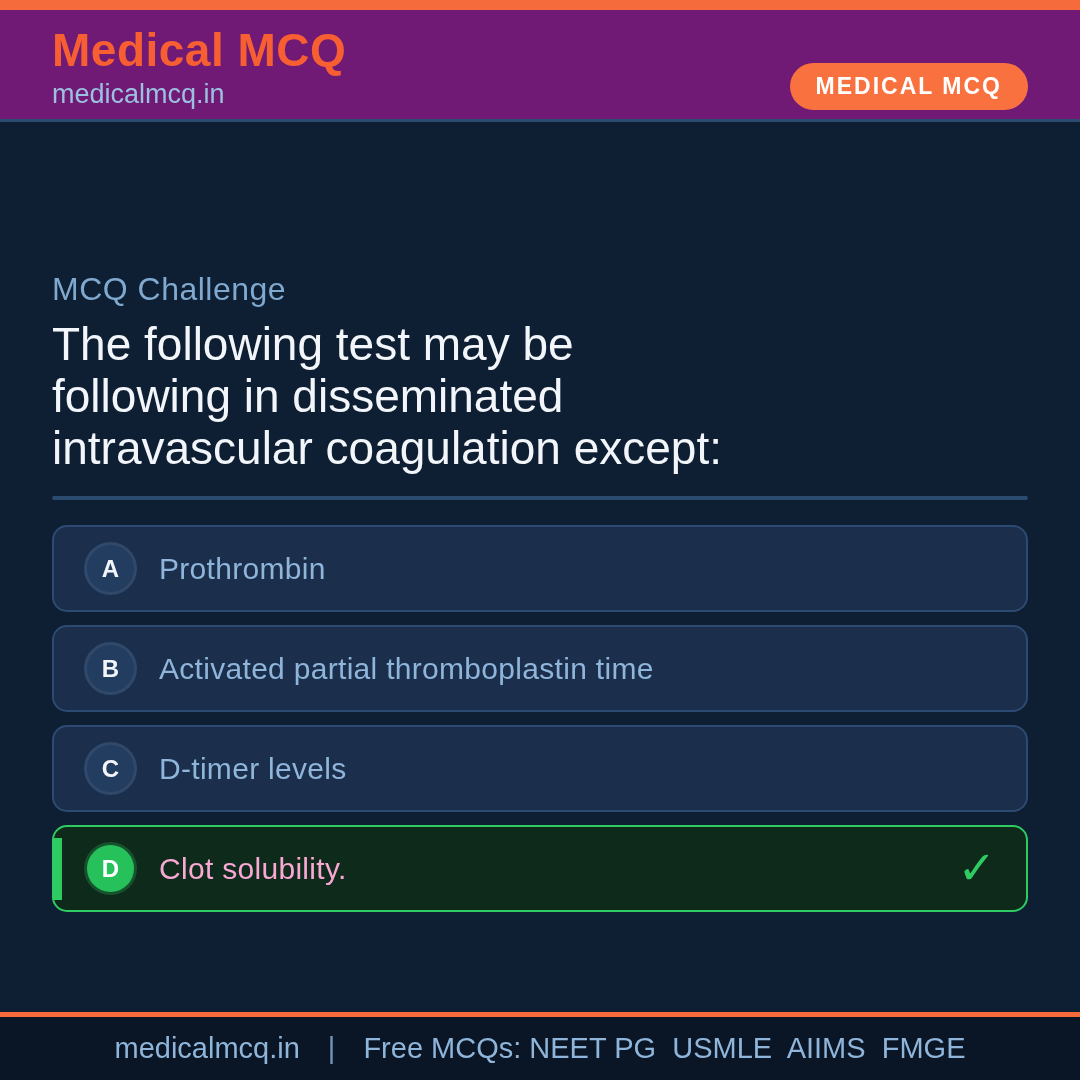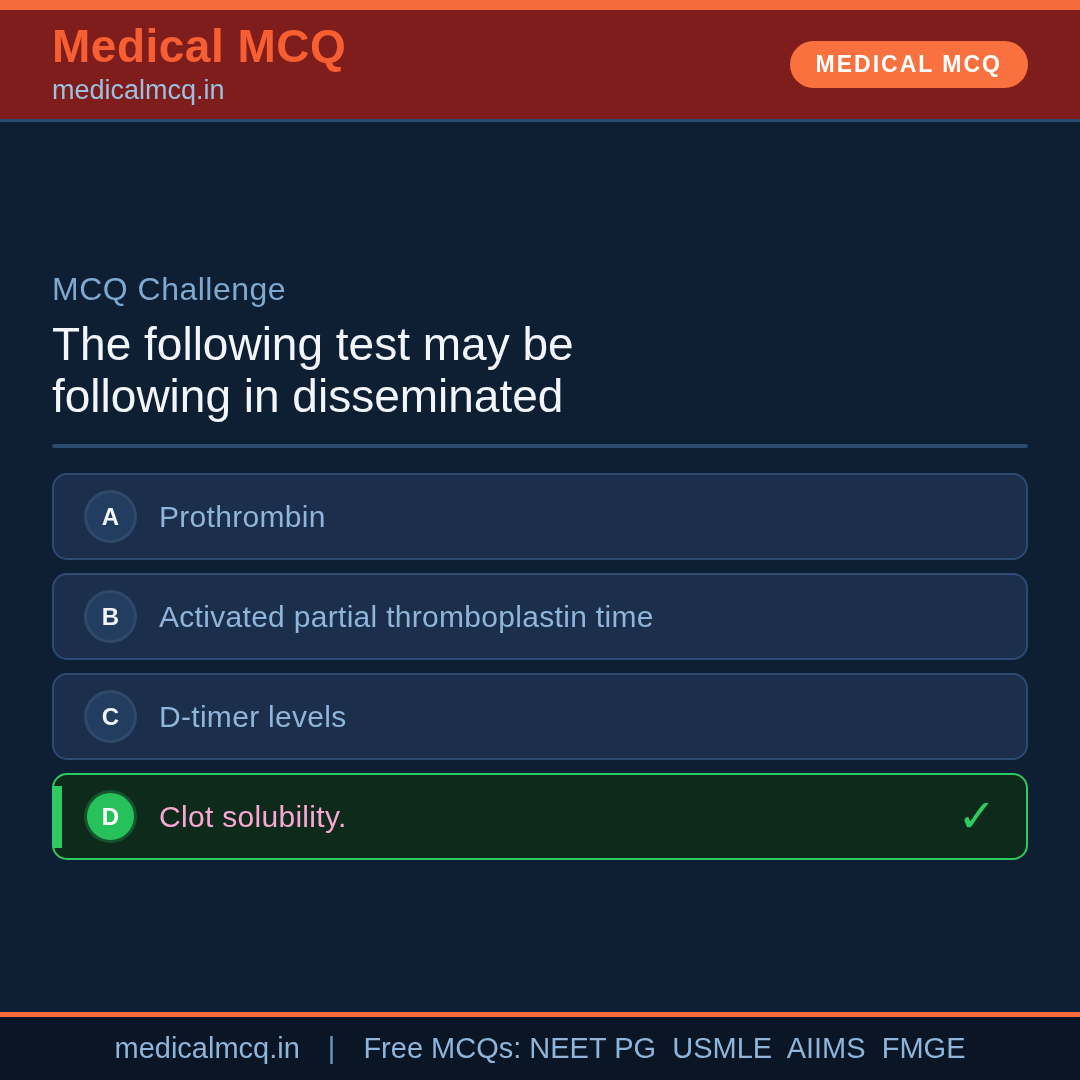--- a/index.html
+++ b/index.html
@@ -15,24 +15,24 @@
   
   .topbar {
     position: absolute; top: 0; left: 0; right: 0;
     height: 10px; background: #f66b3b;
   }
 
   
   .header {
     position: absolute; top: 10px; left: 0; right: 0;
     height: 112px;
-    background: #7f1d1d;
+    background: #701a75;
     border-bottom: 3px solid #2a4a6e;
-    display: flex; align-items: center; justify-content: space-between;
-    padding: 0 52px;
+    display: flex; align-items: flex-end; justify-content: space-between;
+    padding: 9px 52px;
   }
   .brand-title {
     font-size: 46px; font-weight: 800; color: #f75f33;
     letter-spacing: 0.5px; line-height: 1.0;
   }
   .brand-sub {
     font-size: 27px; color: #9cc0df; margin-top: 6px;
   }
   .badge {
     background: #f9713f; color: #ffffff;
@@ -131,20 +131,21 @@
       <div class="brand-sub">medicalmcq.in</div>
     </div>
     <div class="badge">MEDICAL MCQ</div>
   </div>
 
   <div class="main">
     <div class="eyebrow">MCQ Challenge</div>
     <h1 class="question">
       <span>The following test may be</span>
       <span>following in disseminated</span>
+      <span>intravascular coagulation except:</span>
     </h1>
     <div class="divider"></div>
 
     <div class="options">
 
       <div class="option">
         <span class="opt-badge">A</span>
         <span class="opt-text">Prothrombin</span>
       </div>
 

